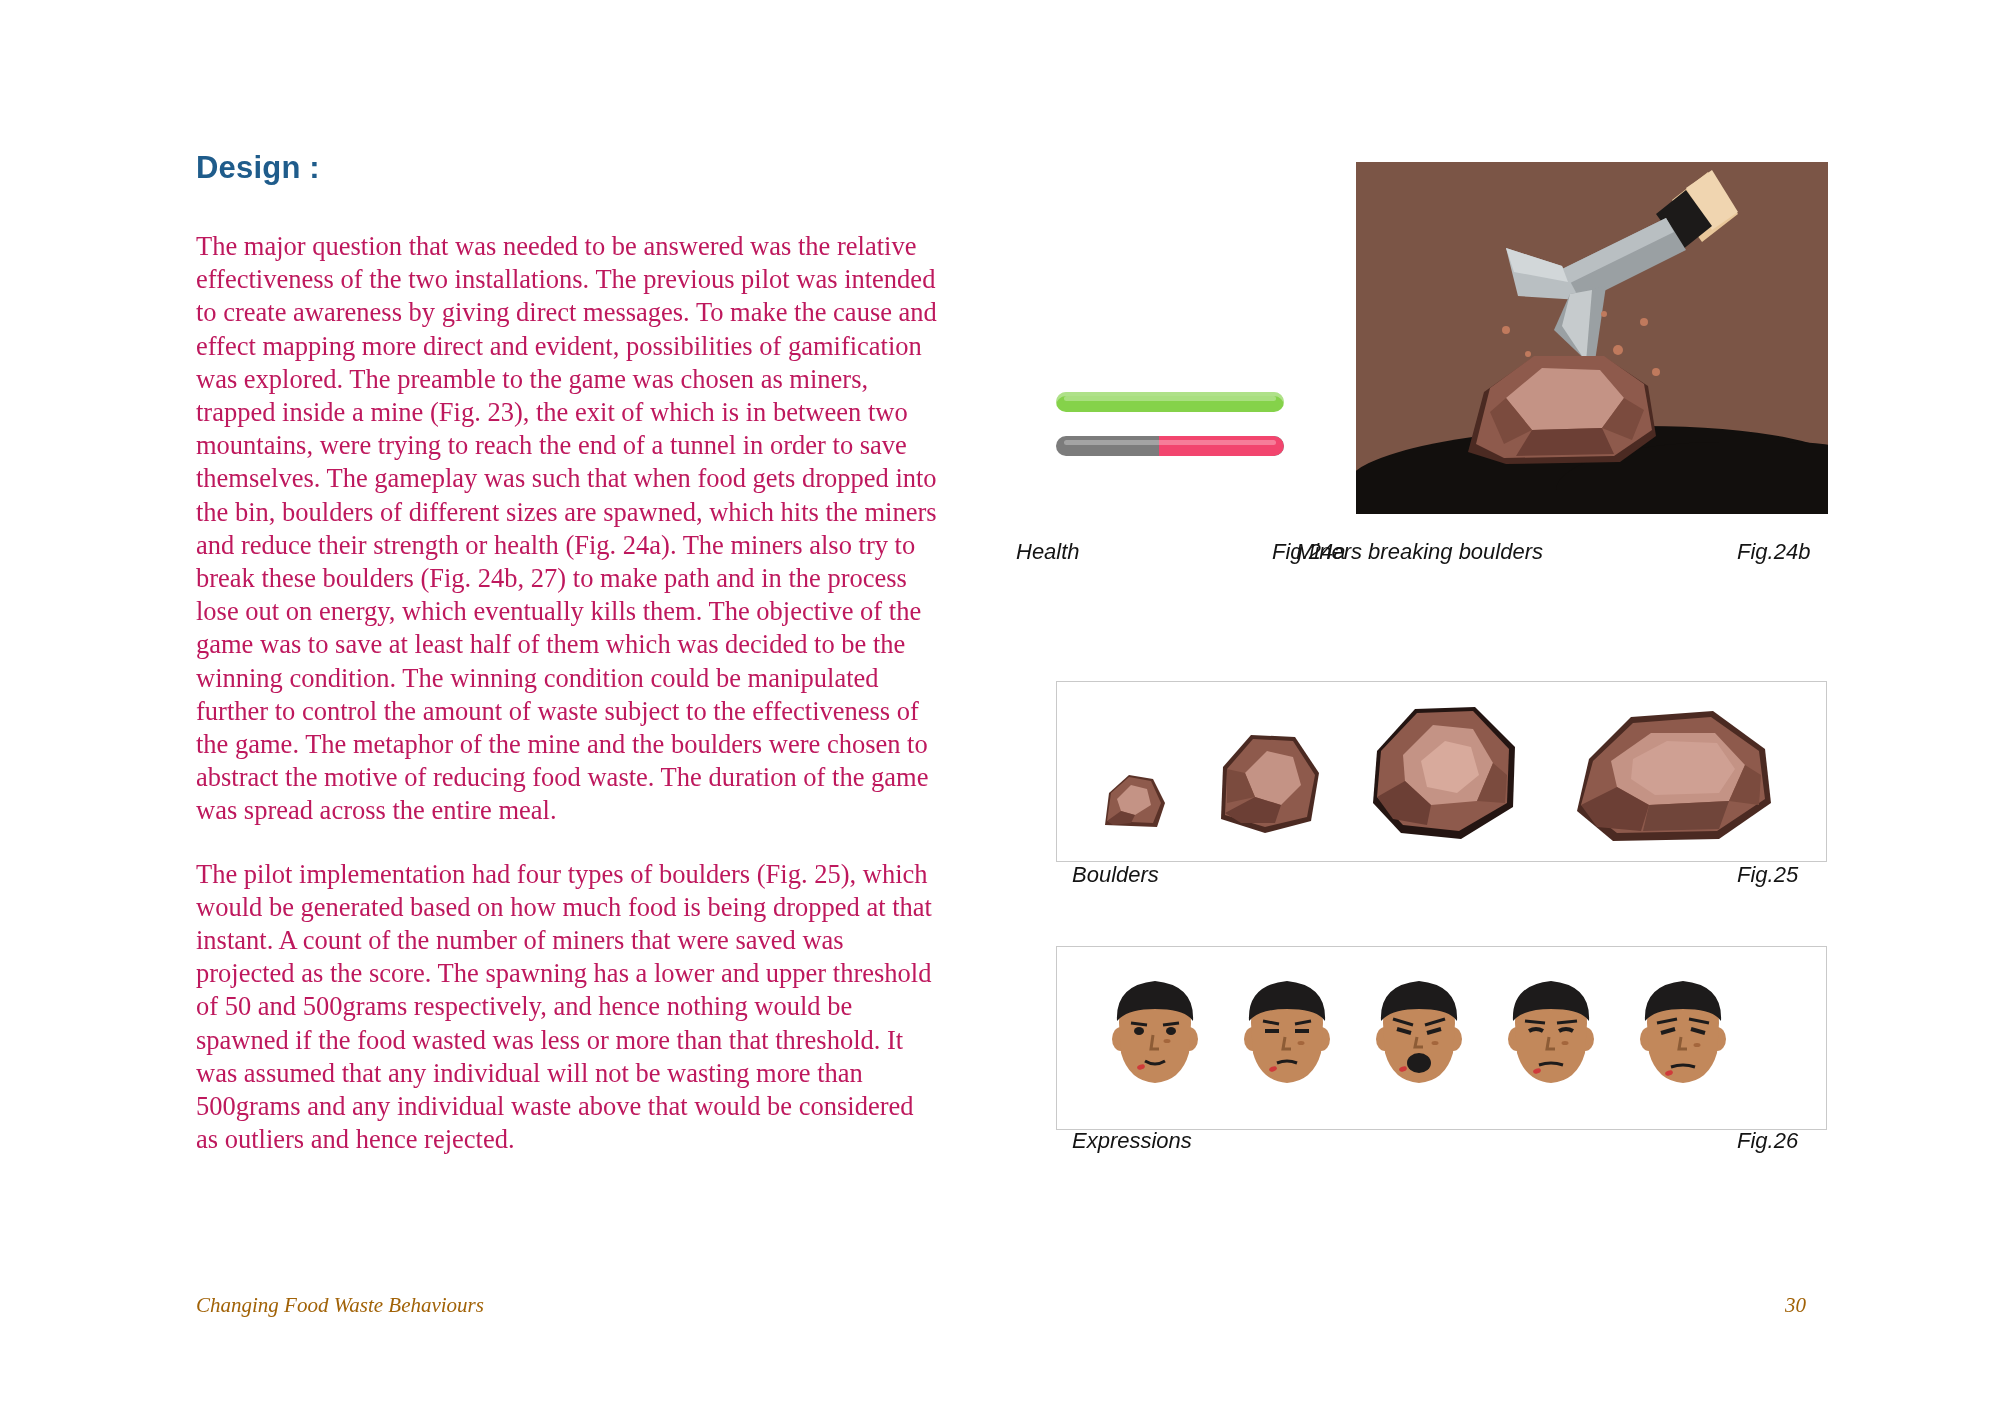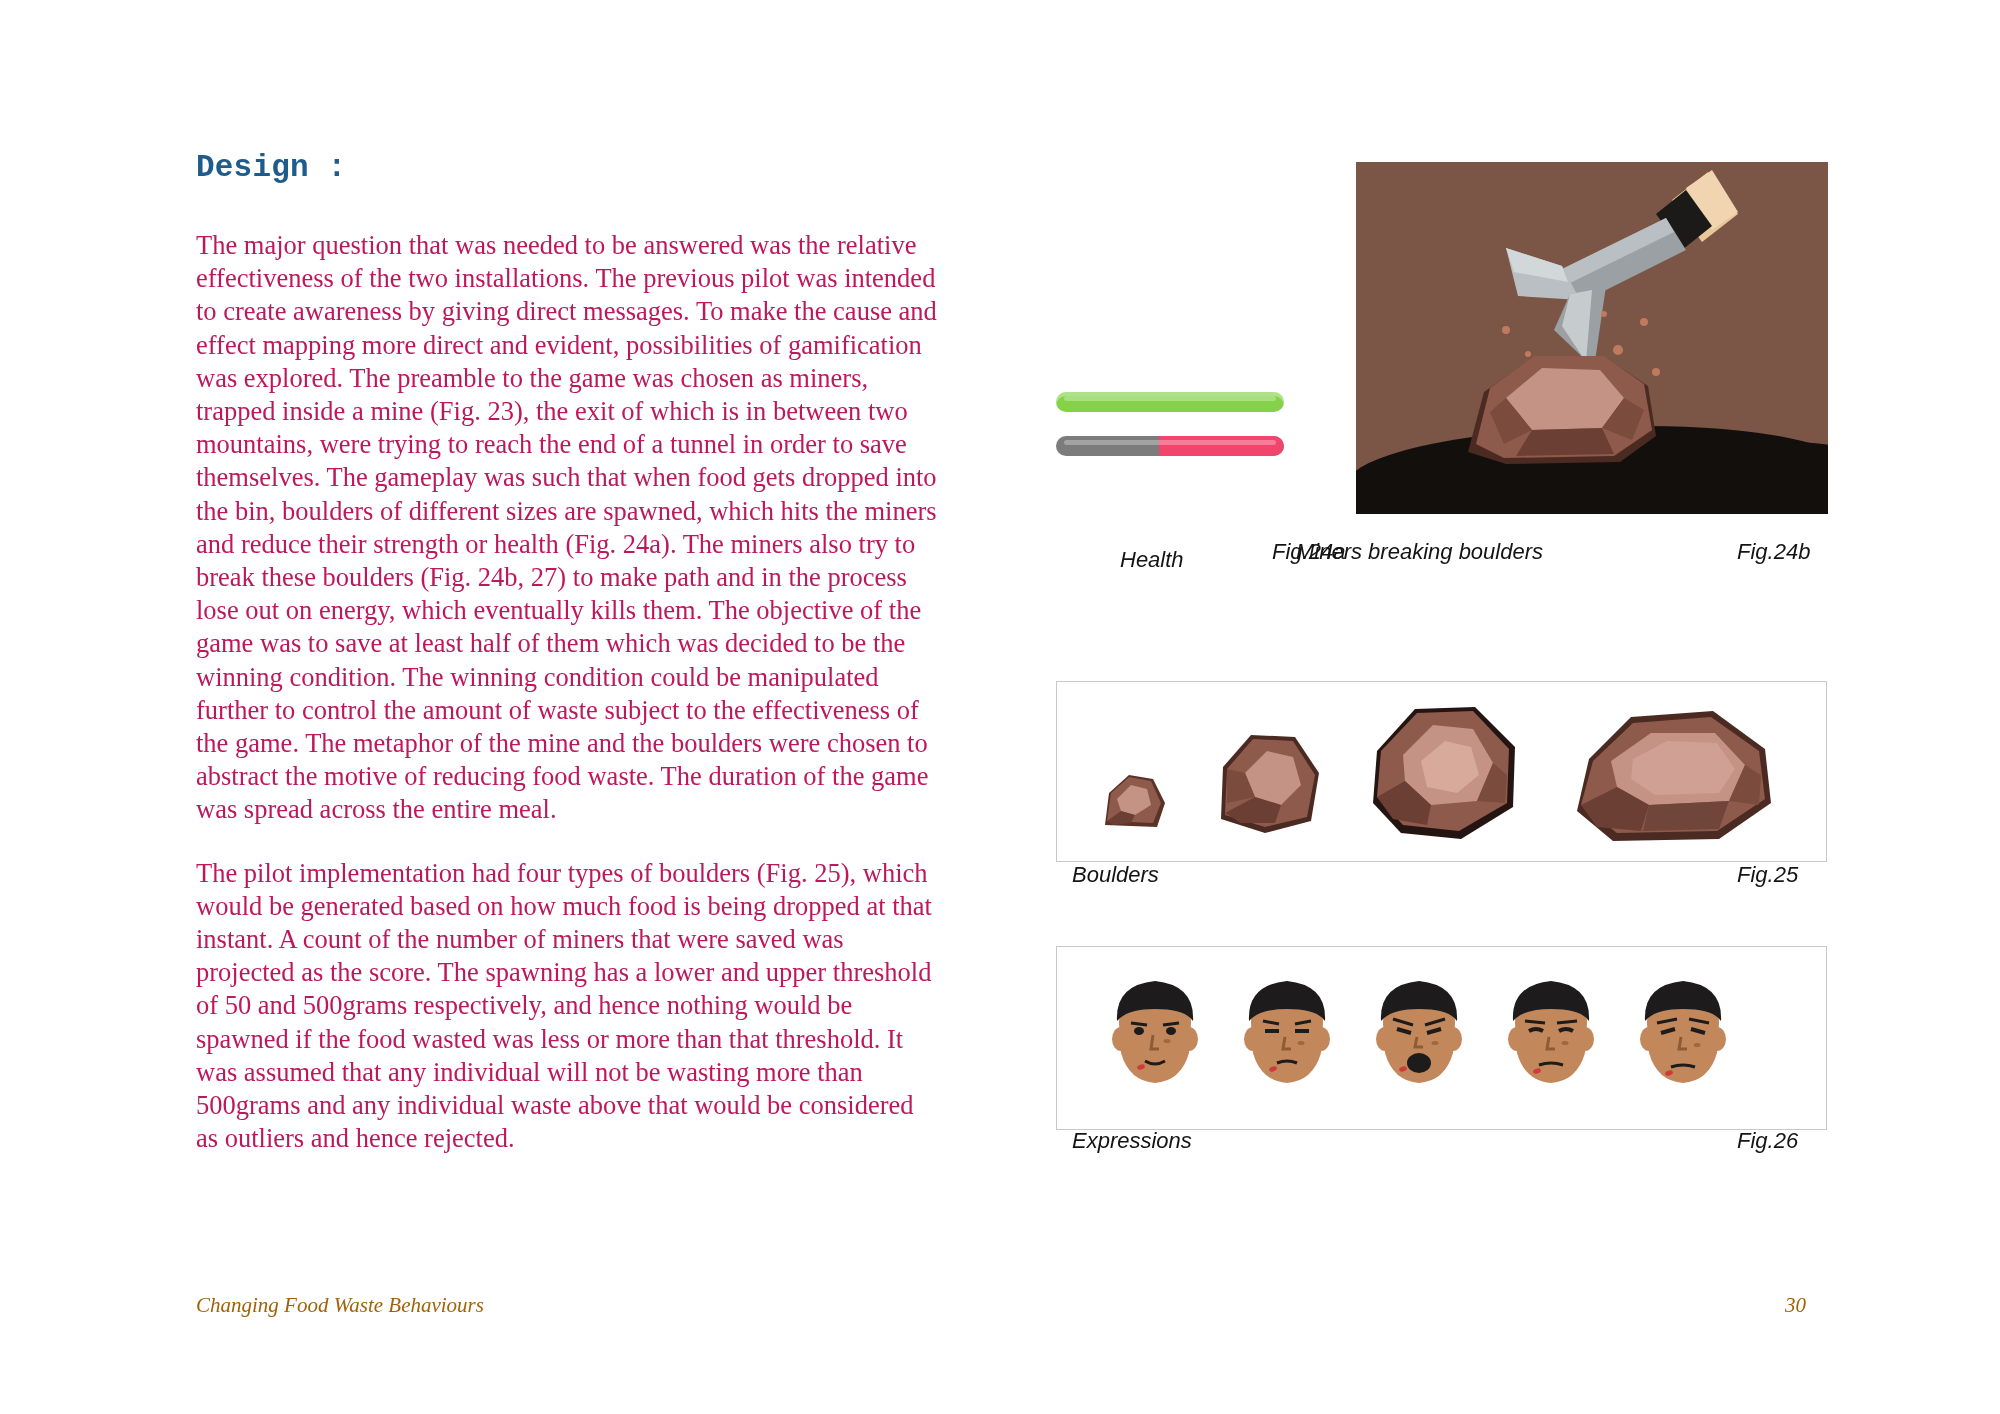--- a/index.html
+++ b/index.html
@@ -23,21 +23,21 @@
   }
 
   
   .left-col {
     position: absolute;
     left: 196px;
     top: 150px;
     width: 745px;
   }
   .section-title {
-    font-family: Liberation Mono, monospace;
+    font-family: Liberation Sans, sans-serif;
     font-weight: bold;
     font-size: 31px;
     color: #1f5c8b;
     letter-spacing: 0.2px;
     margin: 0 0 44px 0;
   }
   .body-par {
     font-family: "Liberation Serif", serif;
     font-size: 26.5px;
     line-height: 33.2px;
@@ -190,21 +190,21 @@
 
   <div class="healthbars">
     <div class="bar-track bar-green">
       <div class="bar-gloss"></div>
     </div>
     <div class="bar-track bar-two">
       <div class="fill"></div>
       <div class="bar-gloss"></div>
     </div>
   </div>
-  <div class="cap" style="left:1120px; top:539px;margin-top:8px;">Health</div>
+  <div class="cap" style="left:1016px; top:539px;">Health</div>
   <div class="cap" style="left:1272px; top:539px;">Fig.24a</div>
 
   <div class="scene">
     <div class="ground"></div>
     <div class="ground2"></div>
 
     <svg width="472" height="352" viewBox="0 0 472 352" style="position:absolute;left:0;top:0;">
 
       <path d="M316 38 L352 10 L382 52 L346 80 Z" fill="#e8c79a"></path>
       <path d="M330 26 L356 8 L382 50 L356 68 Z" fill="#f0d5b0"></path>

